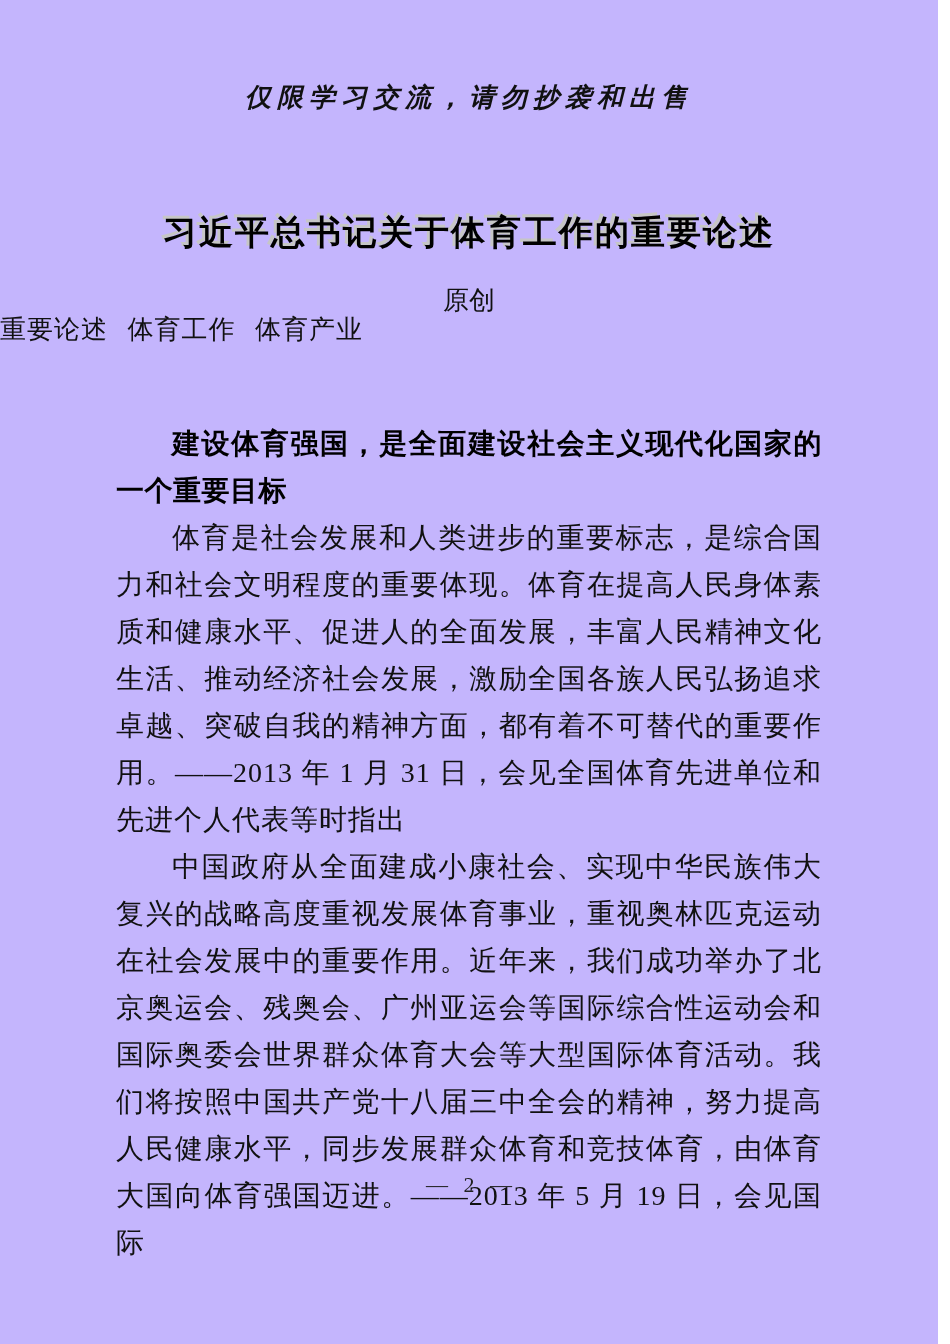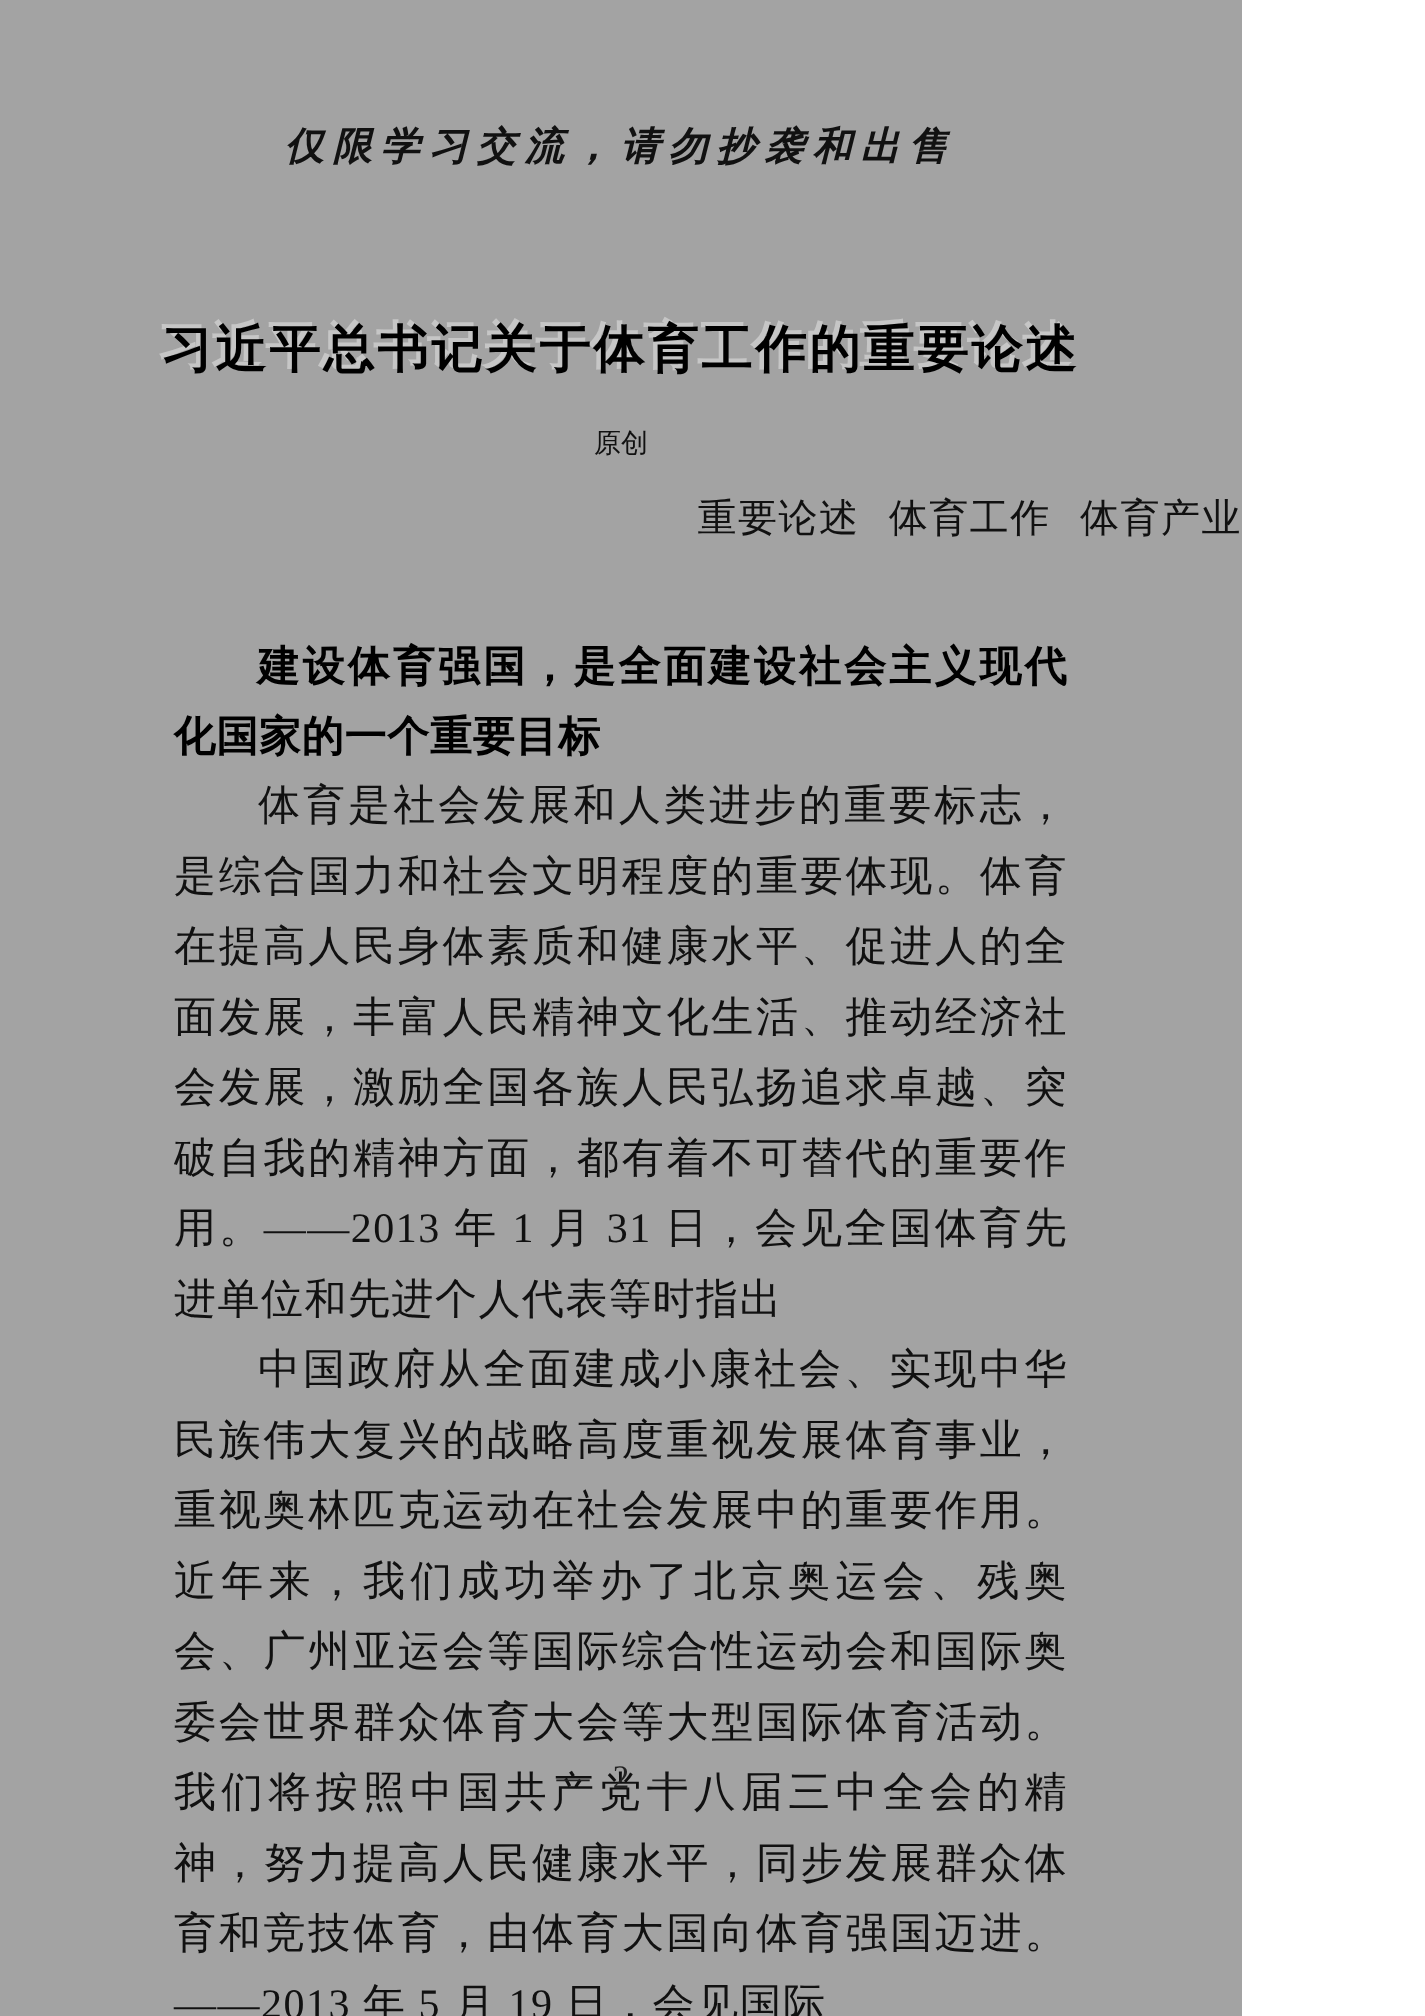--- a/index.html
+++ b/index.html
@@ -2,23 +2,23 @@
 <html><head>
 <meta charset="utf-8">
 <style>
   html, body {
     margin: 0;
     padding: 0;
     background: #ffffff;
   }
   .page {
     position: relative;
-    width: 828px;
+    width: 938px;
     height: 1344px;
-    background: #a3a3a3;
+    background: #c4b5fd;
     color: #000000;
     overflow: hidden;
     font-family: "Liberation Serif", serif;
   }
   .header-notice {
     position: absolute;
     top: 80px;
     left: 0;
     width: 100%;
     text-align: center;
@@ -42,29 +42,29 @@
     color: #000000;
     text-shadow: -3px -3px 0 #c6c6c6;
   }
   .byline {
     position: absolute;
     top: 283px;
     left: 0;
     width: 100%;
     text-align: center;
     font-family: "Liberation Serif", serif;
-    font-size: 18px;
+    font-size: 26px;
     color: #111111;
   }
   .keywords {
     position: absolute;
-    top: 328px;
+    top: 312px;
     left: 0;
     width: 100%;
-    text-align: right;
+    text-align: left;
     font-family: "Liberation Serif", serif;
     font-size: 26px;
     word-spacing: 12px;
     letter-spacing: 1px;
     color: #111111;
   }
   .content {
     position: absolute;
     top: 420px;
     left: 116px;

